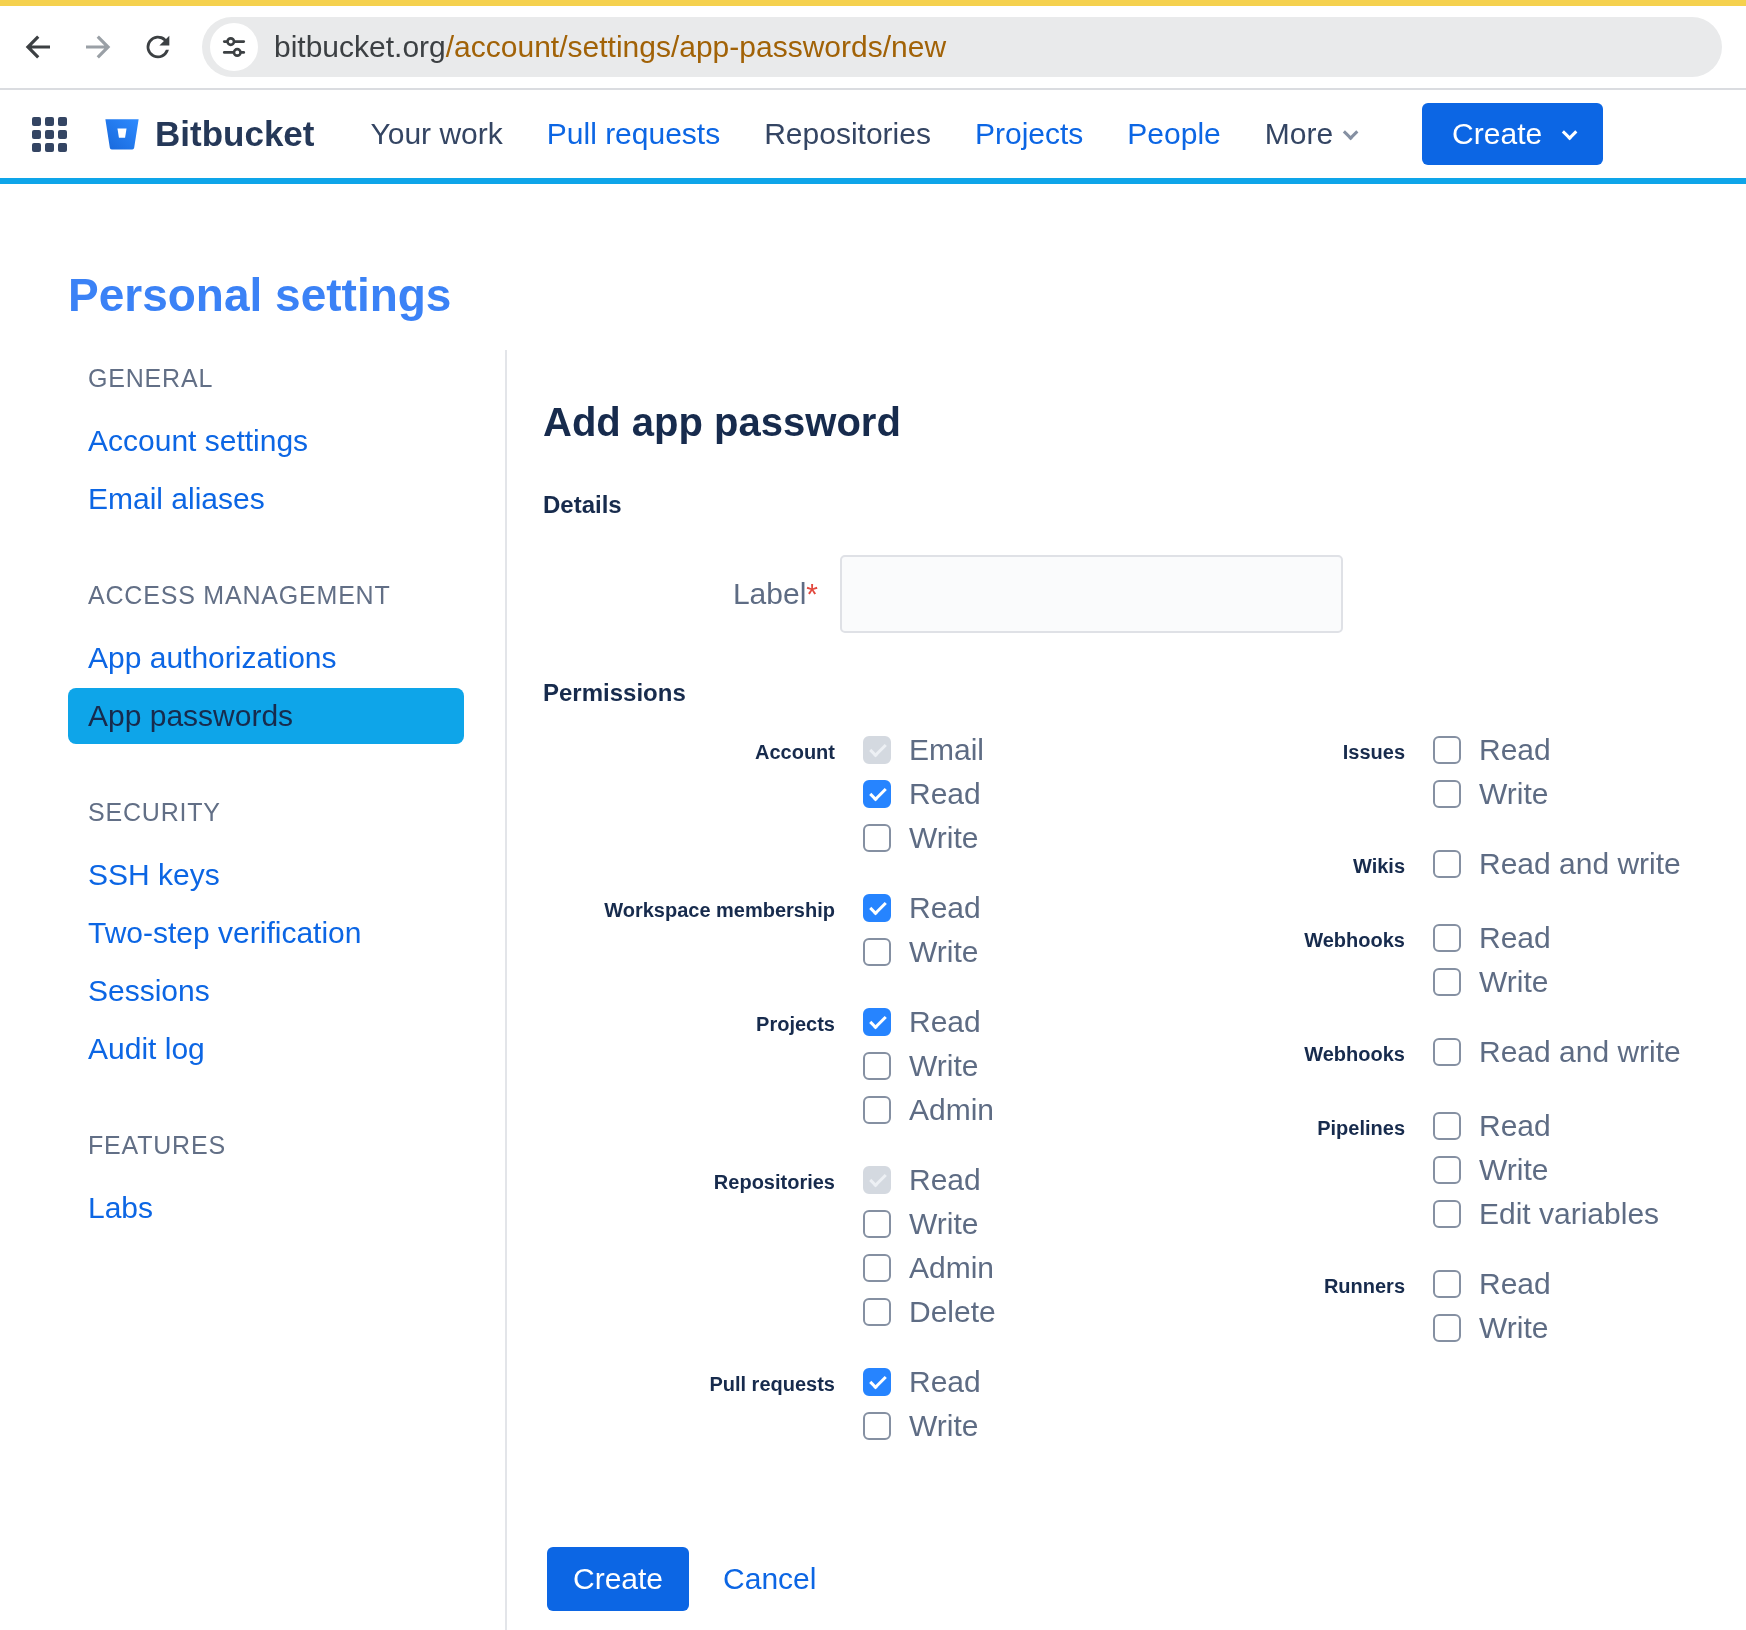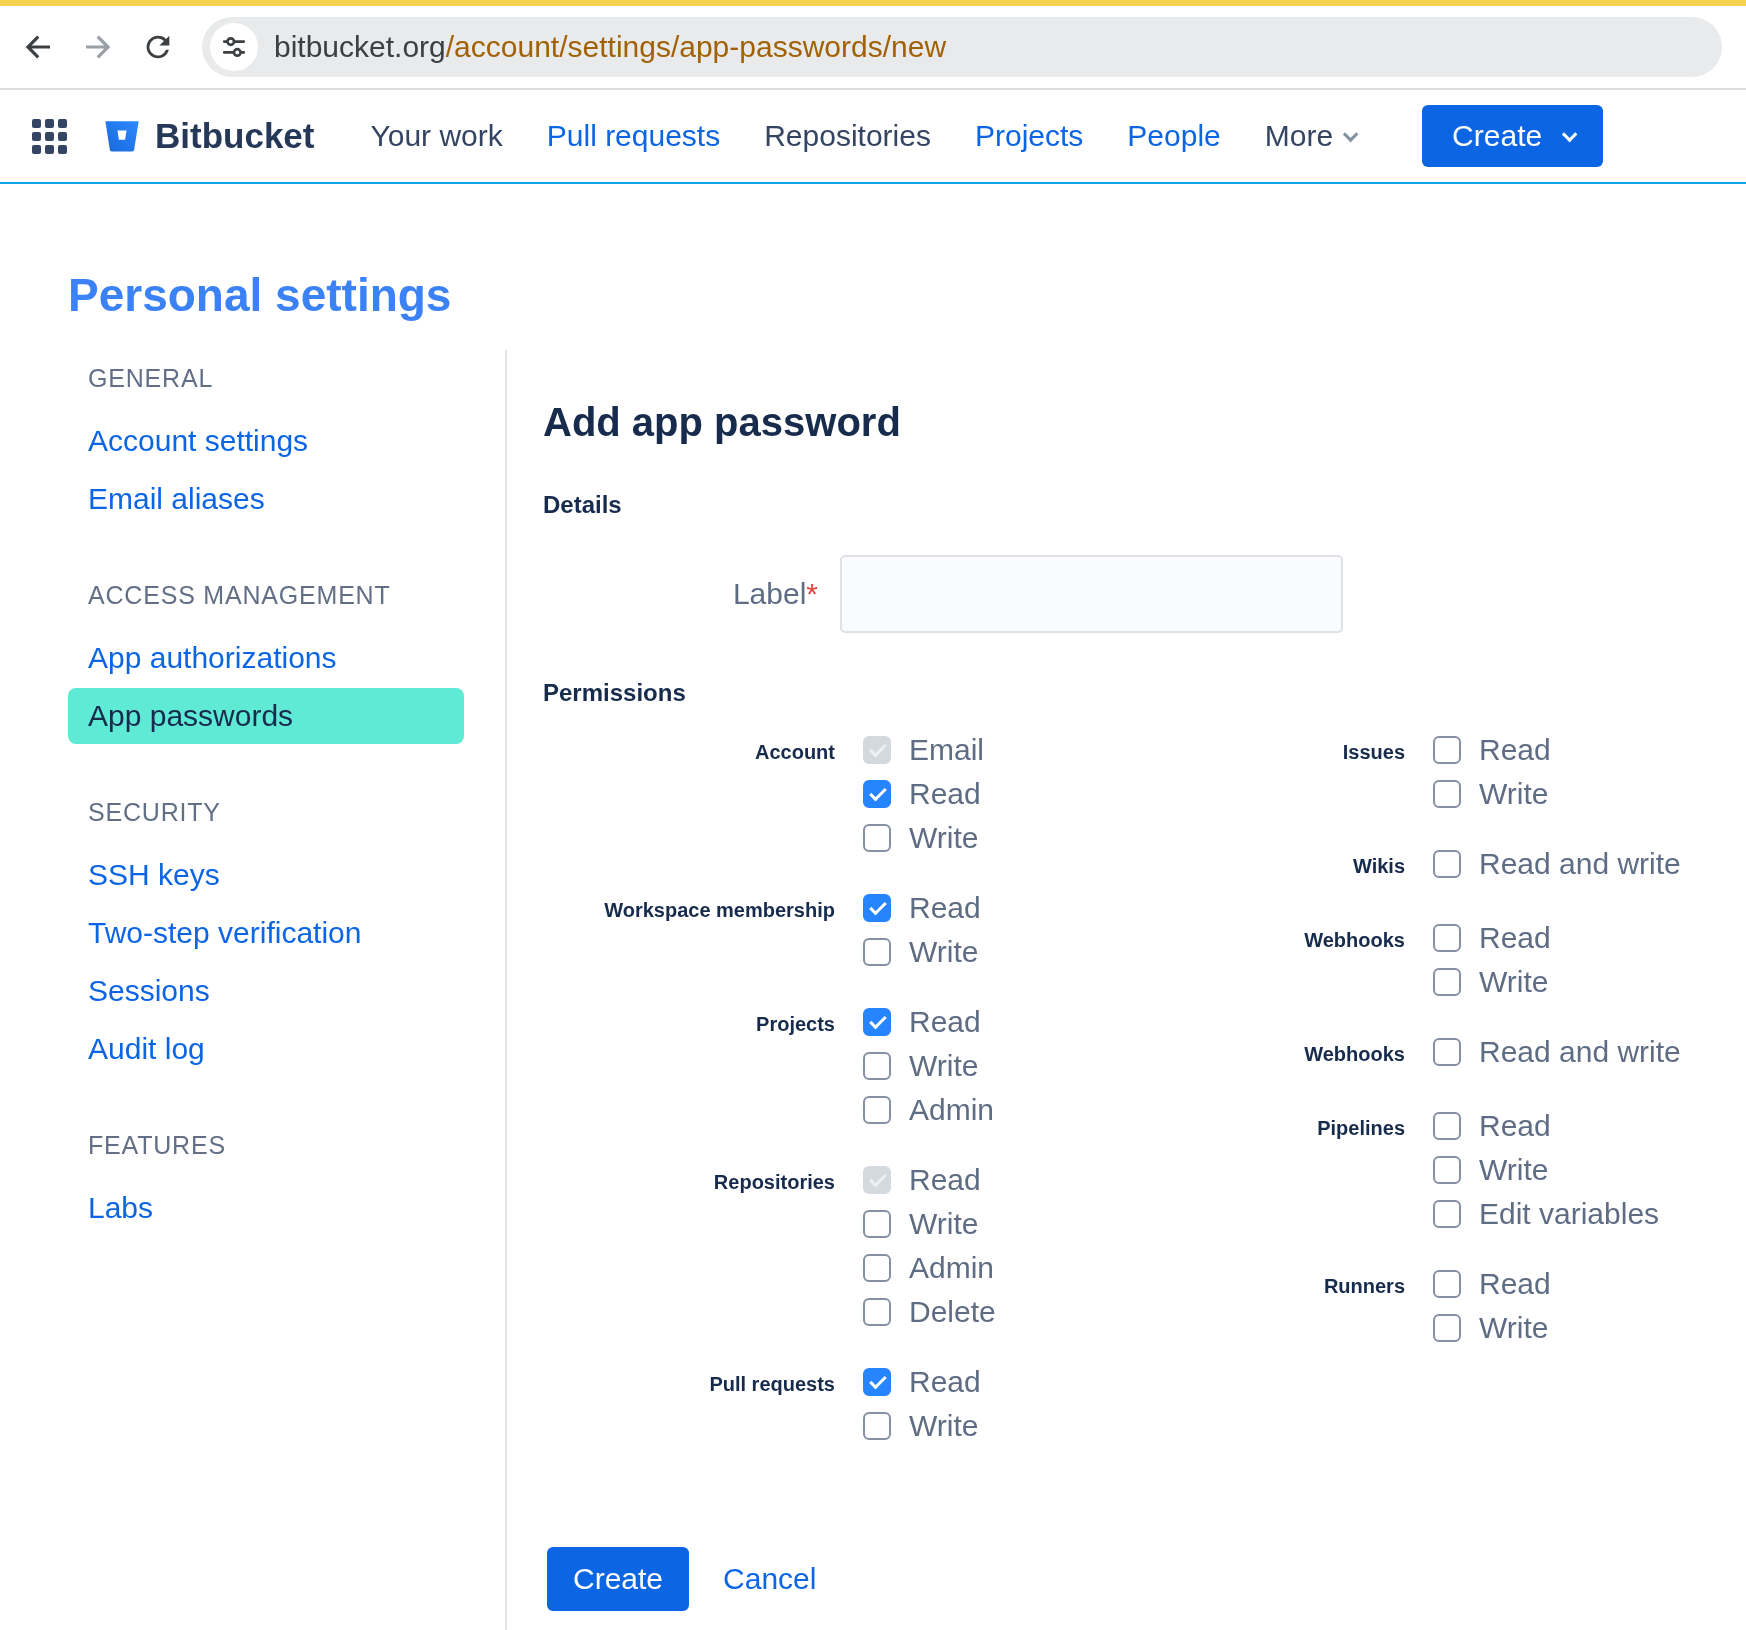--- a/index.html
+++ b/index.html
@@ -16,21 +16,21 @@
   .url-pill { margin-left:22px; flex:1; height:60px; background:#E9EAEB; border-radius:32px;
     display:flex; align-items:center; padding:0 24px 0 8px; }
   .tune-circle { width:48px; height:48px; border-radius:50%; background:#fff;
     display:flex; align-items:center; justify-content:center; flex:none; }
   .url-text { margin-left:16px; font-size:30px; white-space:nowrap; }
   .url-host { color:#3C4043; }
   .url-path { color:#a16207;margin-top:12px; }
 
   
   .app-nav { height:94px; display:flex; align-items:center; padding:0 32px;
-    border-bottom:2px solid #0ea5e9; }
+    border-bottom:6px solid #0ea5e9; }
   .grid-icon { display:grid; grid-template-columns:repeat(3,9px); grid-template-rows:repeat(3,9px);
     gap:4px; cursor:pointer; }
   .grid-icon span { background:#344563; border-radius:2px; }
   .brand { display:flex; align-items:center; margin-left:34px; cursor:pointer; }
   .brand-name { margin-left:12px; font-size:35px; font-weight:600; color:#253858; }
   .nav-items { display:flex; align-items:center; margin-left:56px; gap:44px; }
   .nav-item { font-size:30px; font-weight:500; cursor:pointer; white-space:nowrap;
     display:flex; align-items:center; gap:10px; }
   .nav-item.dark { color:#344563; }
   .nav-item.blue { color:#0C66E4; }
@@ -47,21 +47,21 @@
 
   .content { display:flex; margin-top:28px; min-height:1312px; }
 
   
   .sidebar { width:439px; flex:none; border-right:2px solid #E3E5E9; padding-top:14px; }
   .side-header { padding-left:20px; font-size:25px; font-weight:400; letter-spacing:0.8px;
     color:#626F86; margin-bottom:20px; }
   .side-group + .side-header, .side-header.sub { margin-top:54px; }
   .side-item { padding:11px 20px; font-size:30px; color:#0C66E4; cursor:pointer;
     margin-bottom:2px; border-radius:8px; width:396px; }
-  .side-item.selected { background:#5eead4; color:#172B4D; }
+  .side-item.selected { background:#0ea5e9; color:#172B4D; }
 
   
   .main { flex:1; padding-left:36px; padding-top:50px; }
   h2.main-title { font-size:40px; font-weight:600; color:#172B4D; }
   h3.section { font-size:24px; font-weight:700; color:#172B4D; margin-top:46px; }
   .form-row { display:flex; align-items:center; margin-top:36px; }
   .form-label { width:275px; text-align:right; font-size:30px; color:#5E6C84; flex:none; }
   .req { color:#E2483D; }
   .label-input { margin-left:22px; width:503px; height:78px; background:#FAFBFC;
     border:2px solid #DFE1E6; border-radius:5px; font-size:30px; padding:0 18px;

